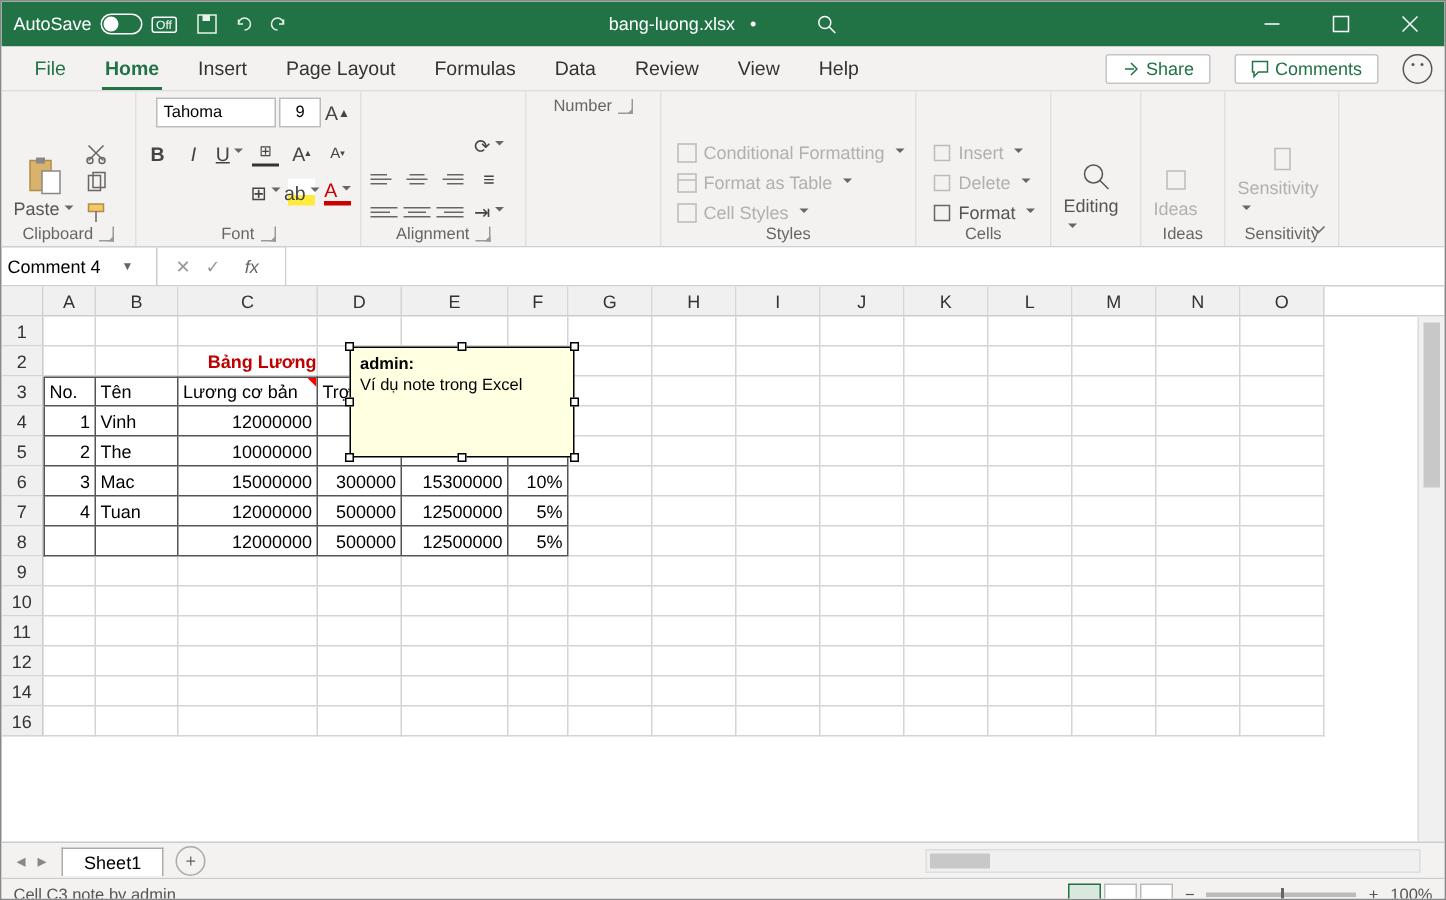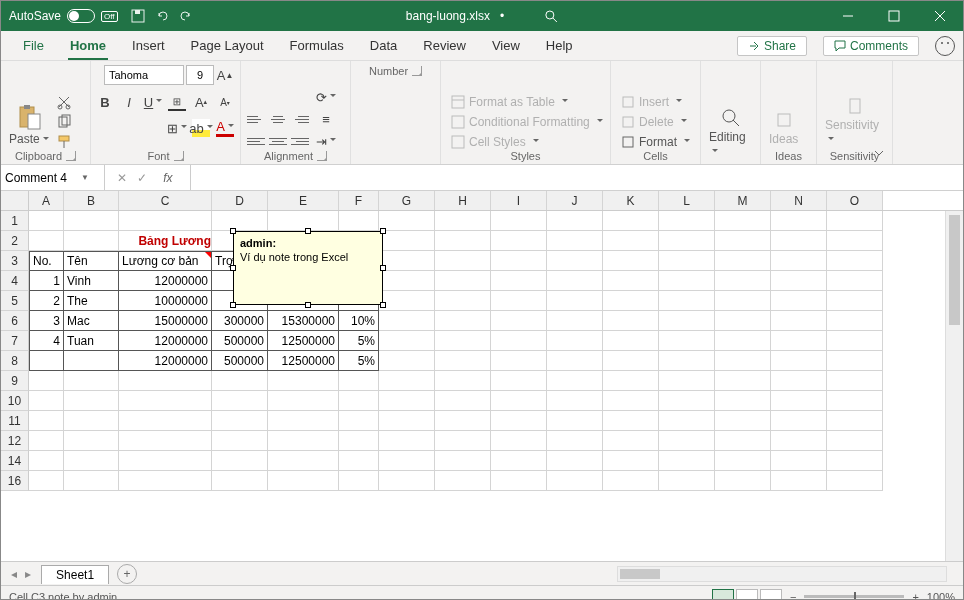--- a/index.html
+++ b/index.html
@@ -304,29 +304,29 @@
         <span class="dialog-launcher"></span>
       </div>
   </div>
 
   <div class="group ghost" style="width:170px">
     <div class="group-body">
       <div class="styles-col">
         <div class="styles-item drop">
             <svg width="14" height="14">
               <rect x="1" y="1" width="12" height="12" fill="none" stroke="#bbb"></rect>
+            </svg>
+            <span>Conditional Formatting</span>
+          </div>
+        <div class="styles-item drop">
+            <svg width="14" height="14">
+              <rect x="1" y="1" width="12" height="12" fill="none" stroke="#bbb"></rect>
               <line x1="1" y1="5" x2="13" y2="5" stroke="#bbb"></line>
             </svg>
             <span>Format as Table</span>
-          </div>
-        <div class="styles-item drop">
-            <svg width="14" height="14">
-              <rect x="1" y="1" width="12" height="12" fill="none" stroke="#bbb"></rect>
-            </svg>
-            <span>Conditional Formatting</span>
           </div>
         <div class="styles-item drop">
             <svg width="14" height="14">
               <rect x="1" y="1" width="12" height="12" fill="none" stroke="#bbb"></rect>
             </svg>
             <span>Cell Styles</span>
           </div>
       </div>
     </div>
     <div class="group-label">

